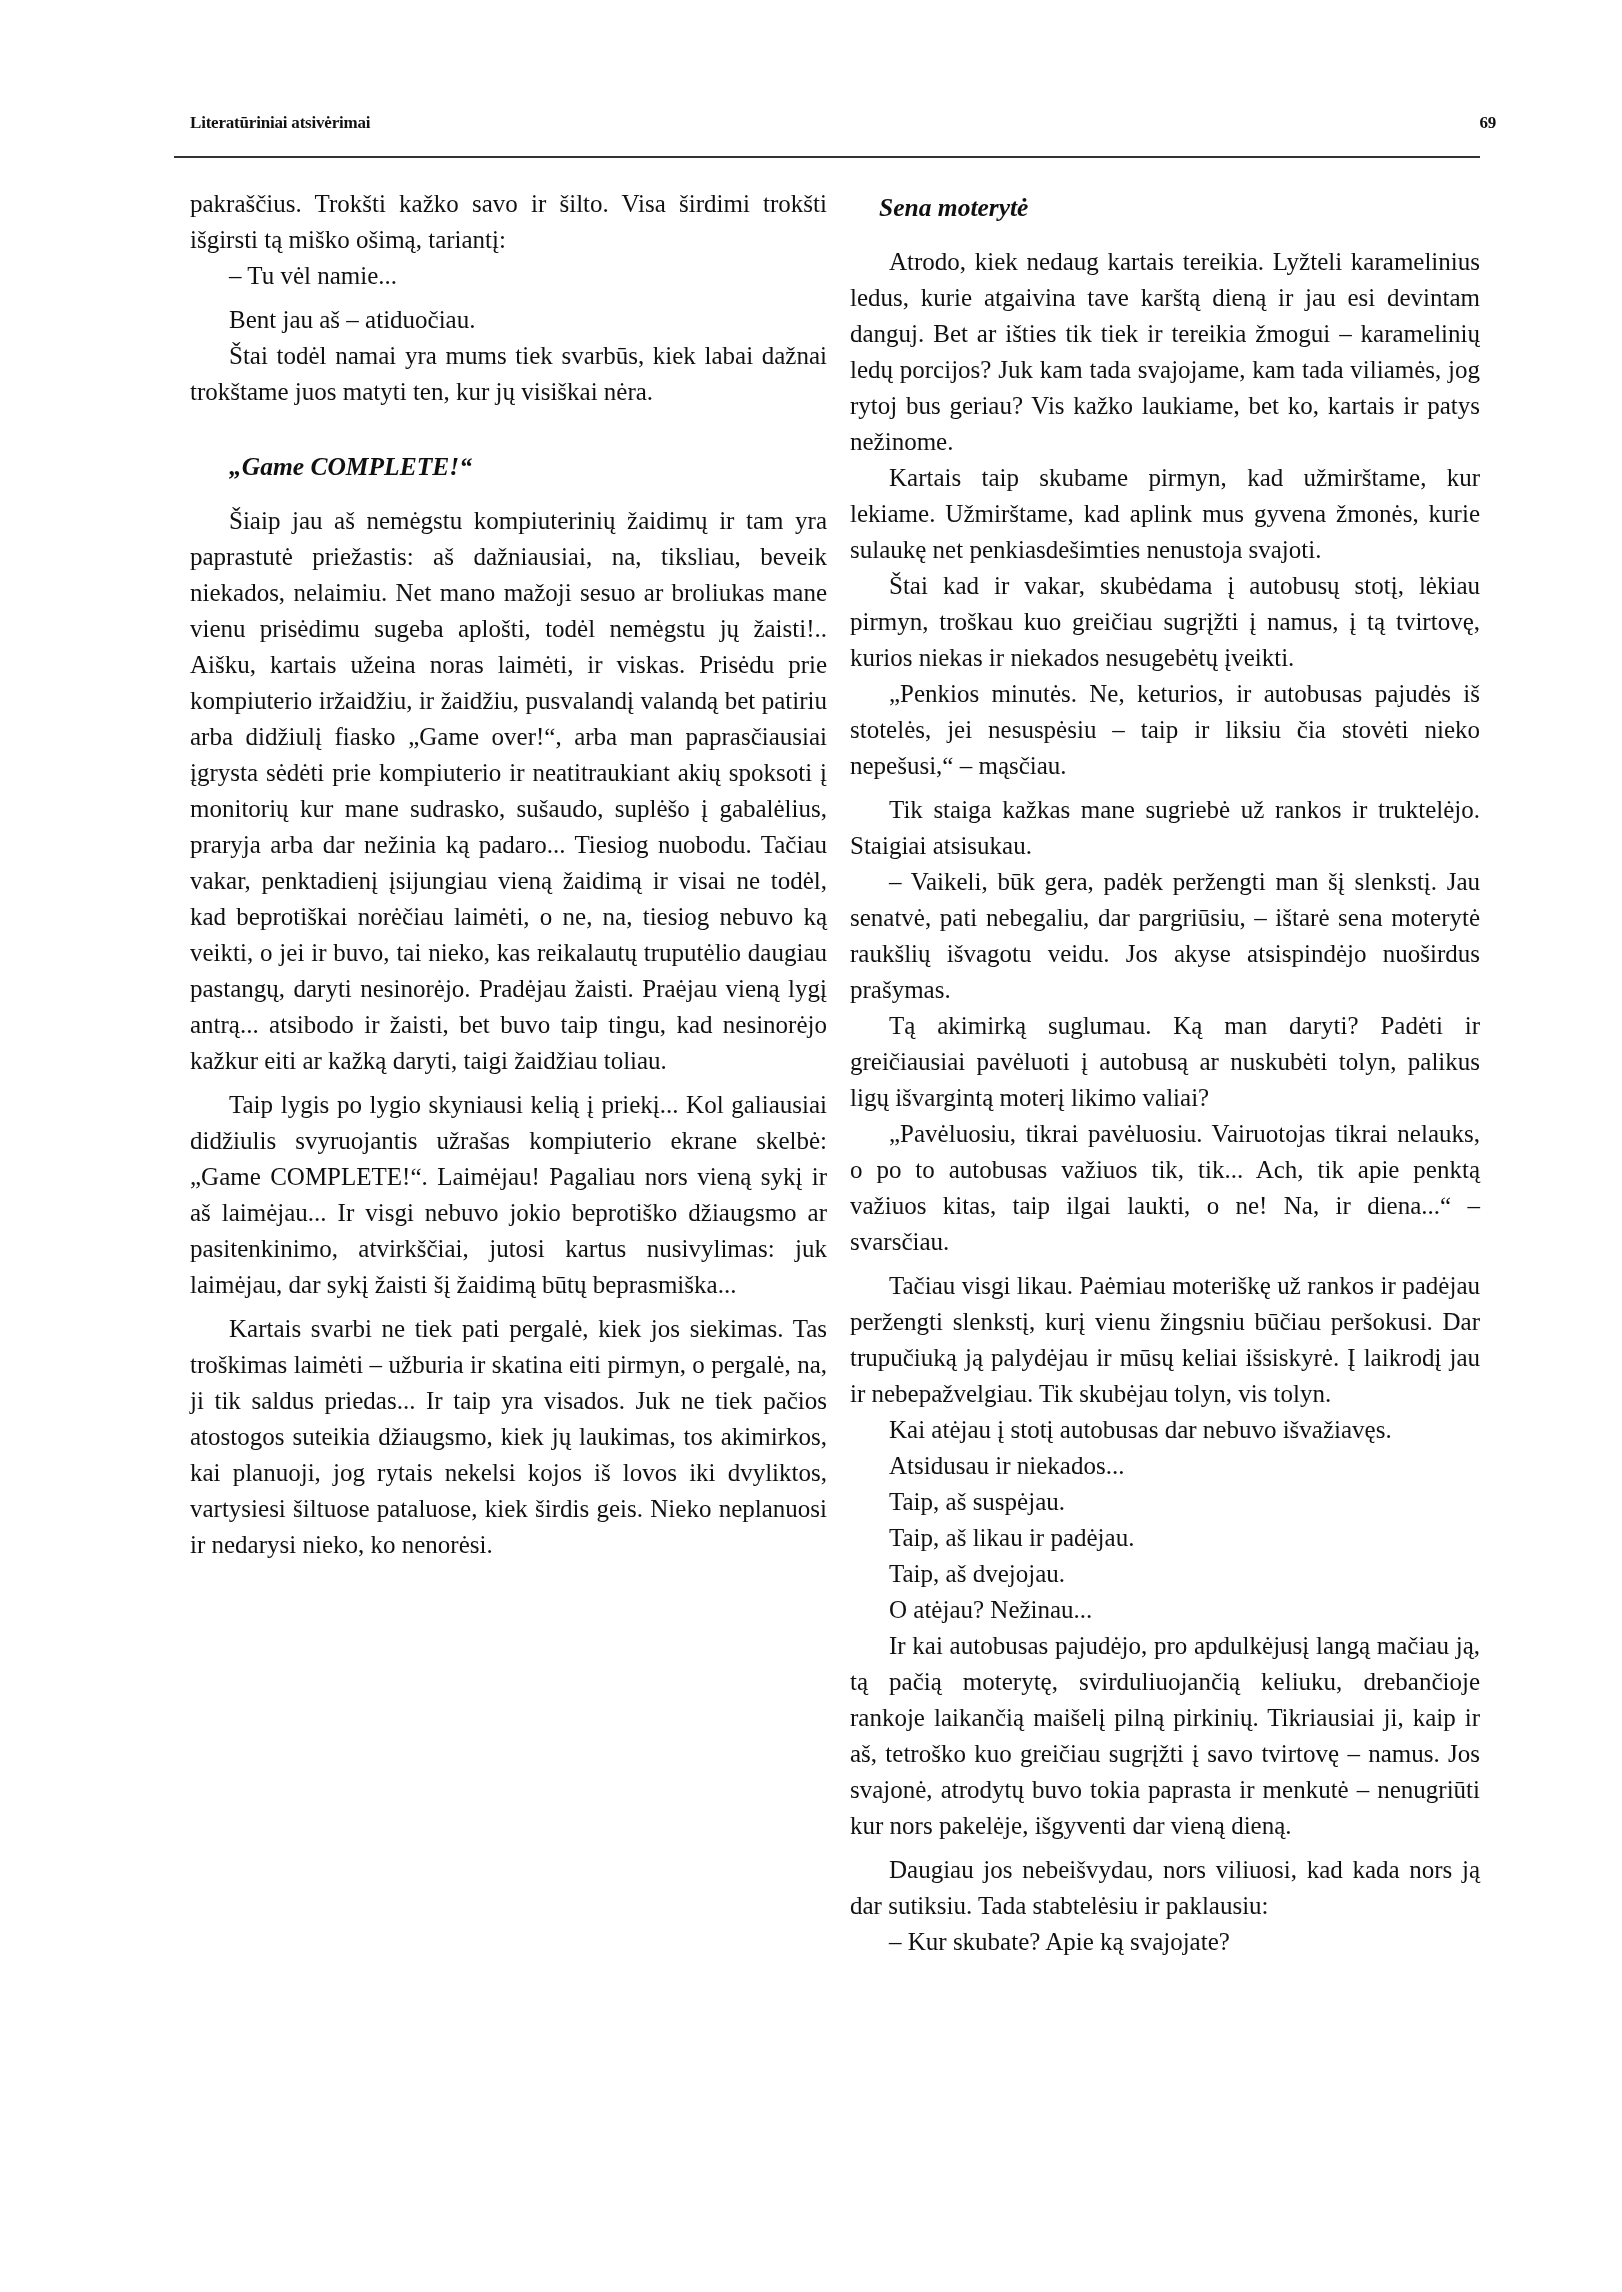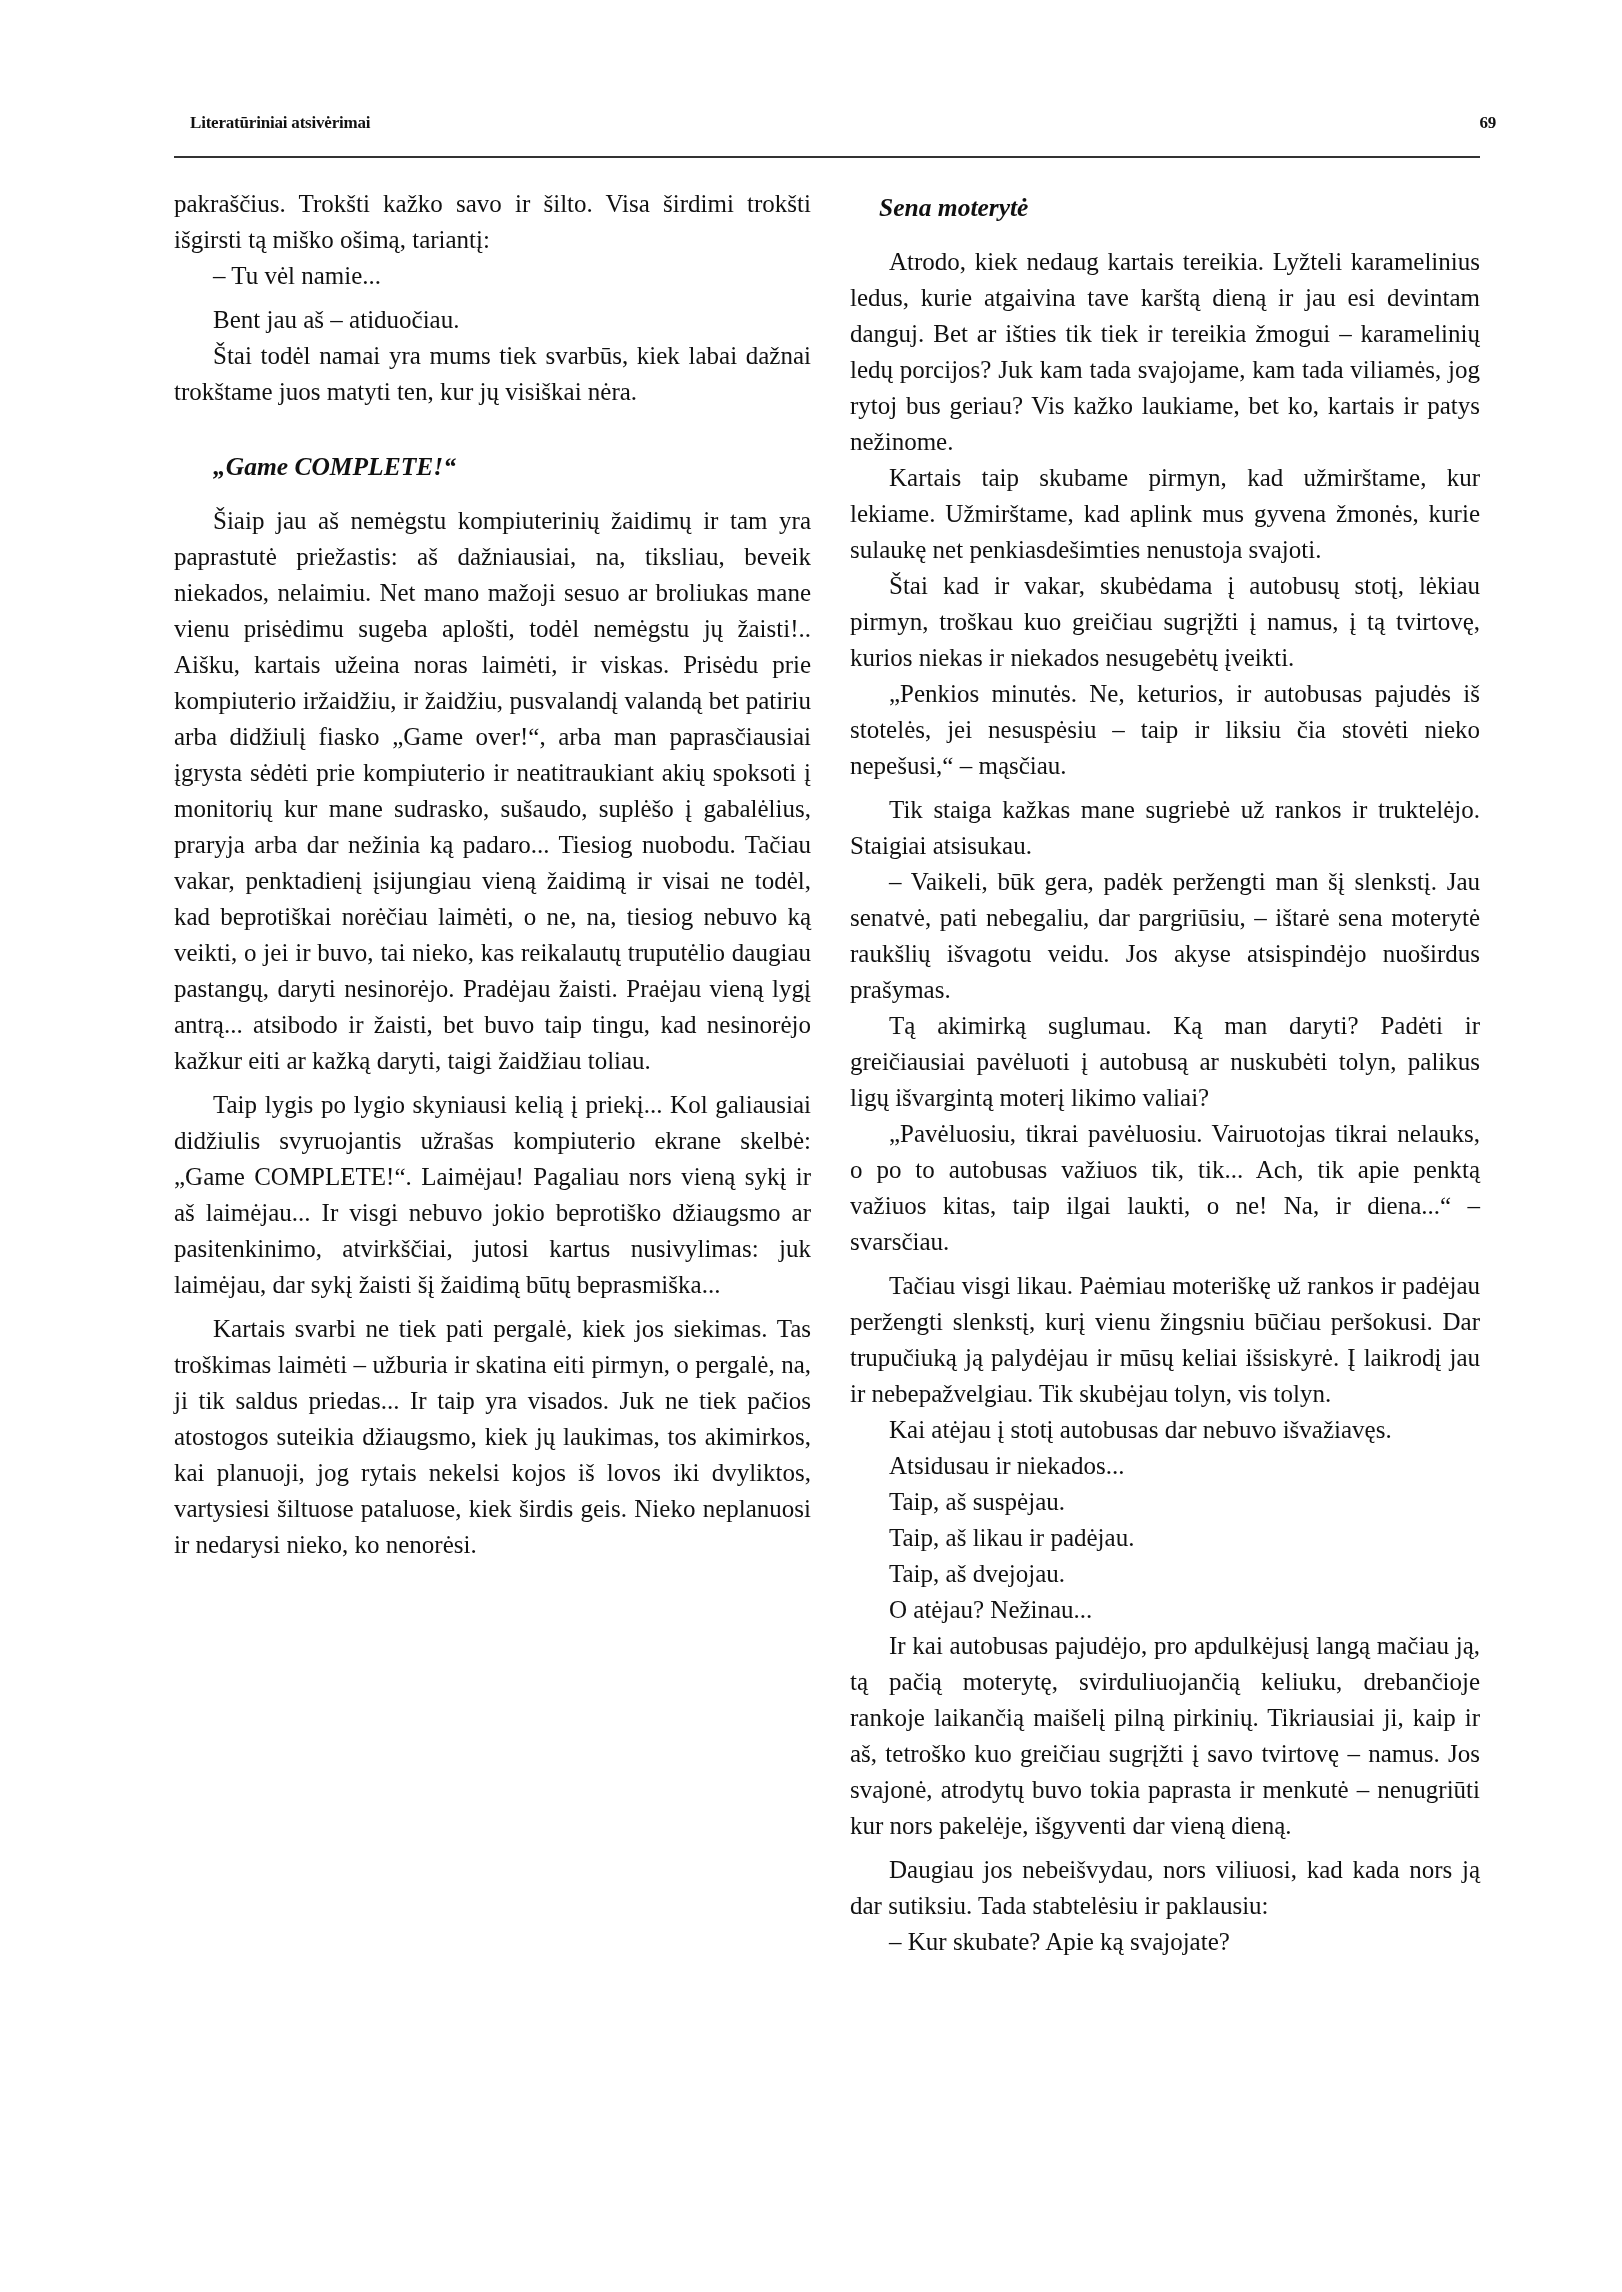--- a/index.html
+++ b/index.html
@@ -11,21 +11,21 @@
     display: flex; justify-content: space-between; align-items: baseline;
     letter-spacing: -0.2px;
     margin-left: 16px;
   }
   .rule { position: absolute; left: 174px; top: 156px; width: 1306px; height: 2px; background: #333; }
   .col {
     position: absolute; top: 186px;
     font-family: "Liberation Serif", serif; font-size: 25px; line-height: 36px;
     text-align: justify; hyphens: manual;
   }
-  .col-left { left: 174px; width: 637px; }
+  .col-left { left: 190px; width: 637px; }
   .col-right { left: 850px; width: 630px; }
   .col p { margin: 0; text-indent: 39px; }
   .col p.noind { text-indent: 0; }
   .col p.gap { margin-top: 7.8px; }
   .col h2 {
     font-family: "Liberation Serif", serif; font-style: italic; font-weight: bold;
     font-size: 25.5px; line-height: 35px; margin: 0; padding-left: 39px;
   }
   .col-left h2 { margin-top: 39px; margin-bottom: 19.6px; }
   .col-right h2 { margin-top: 3.9px; margin-bottom: 19.6px; padding-left: 29px; }

